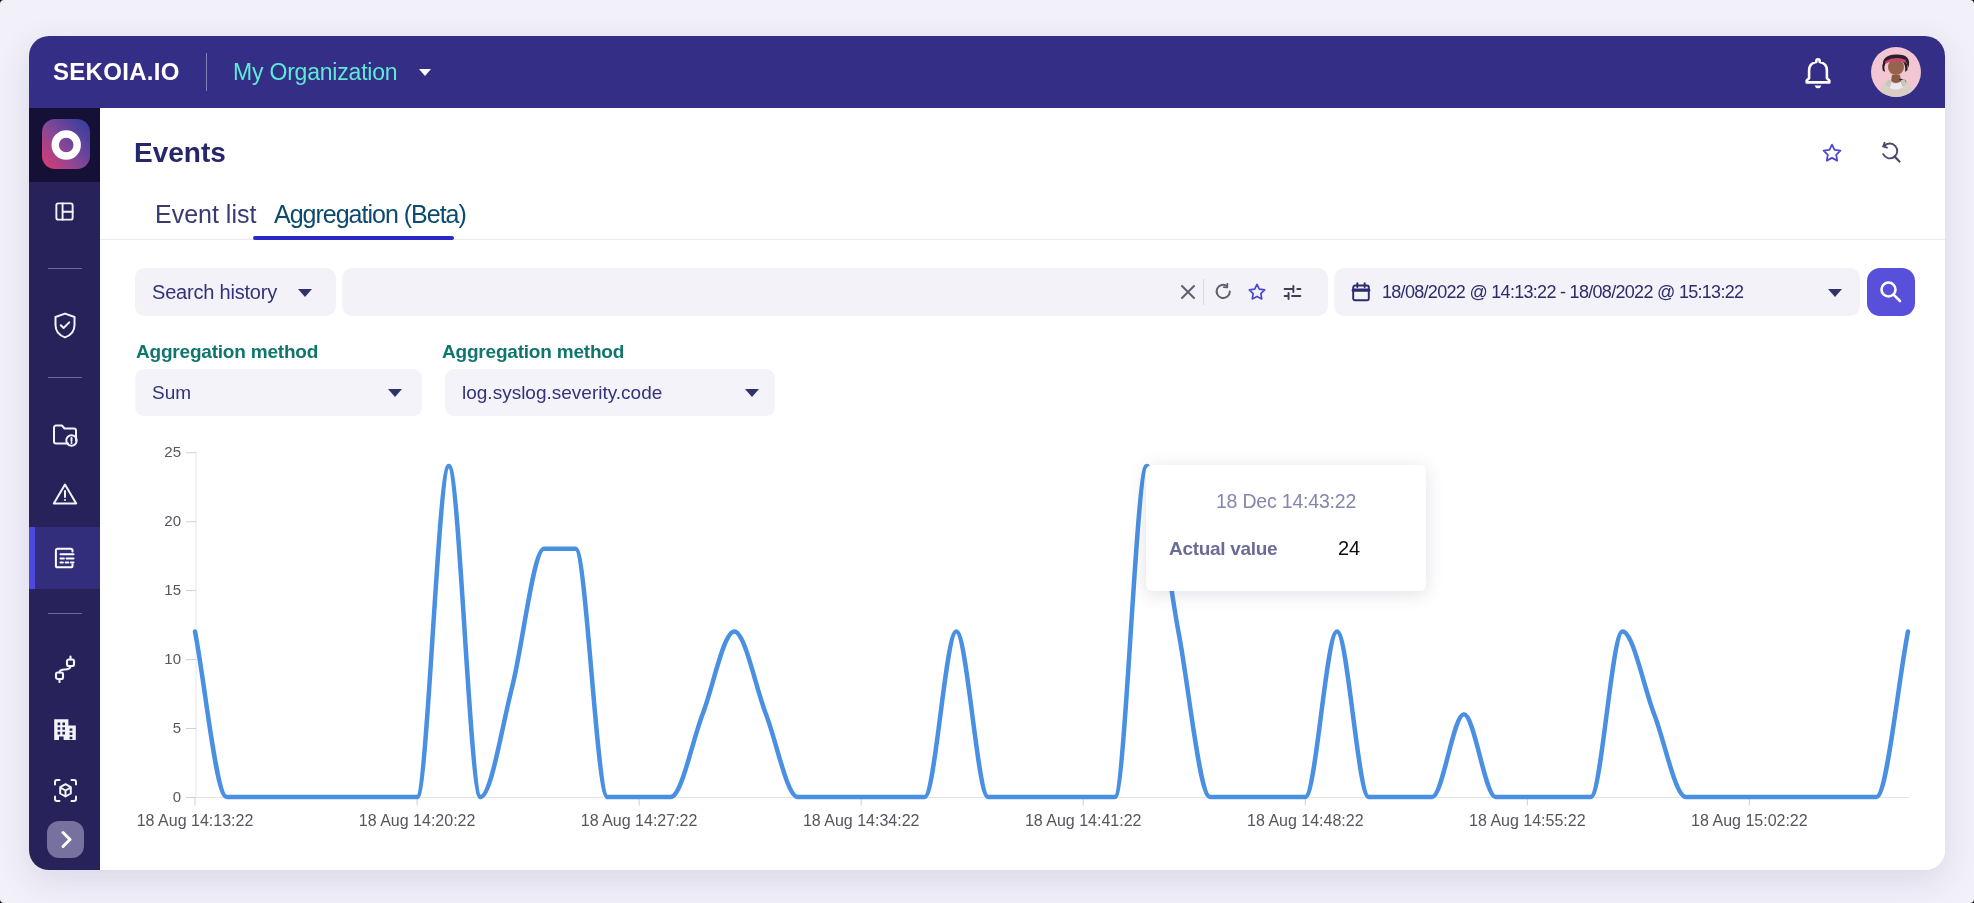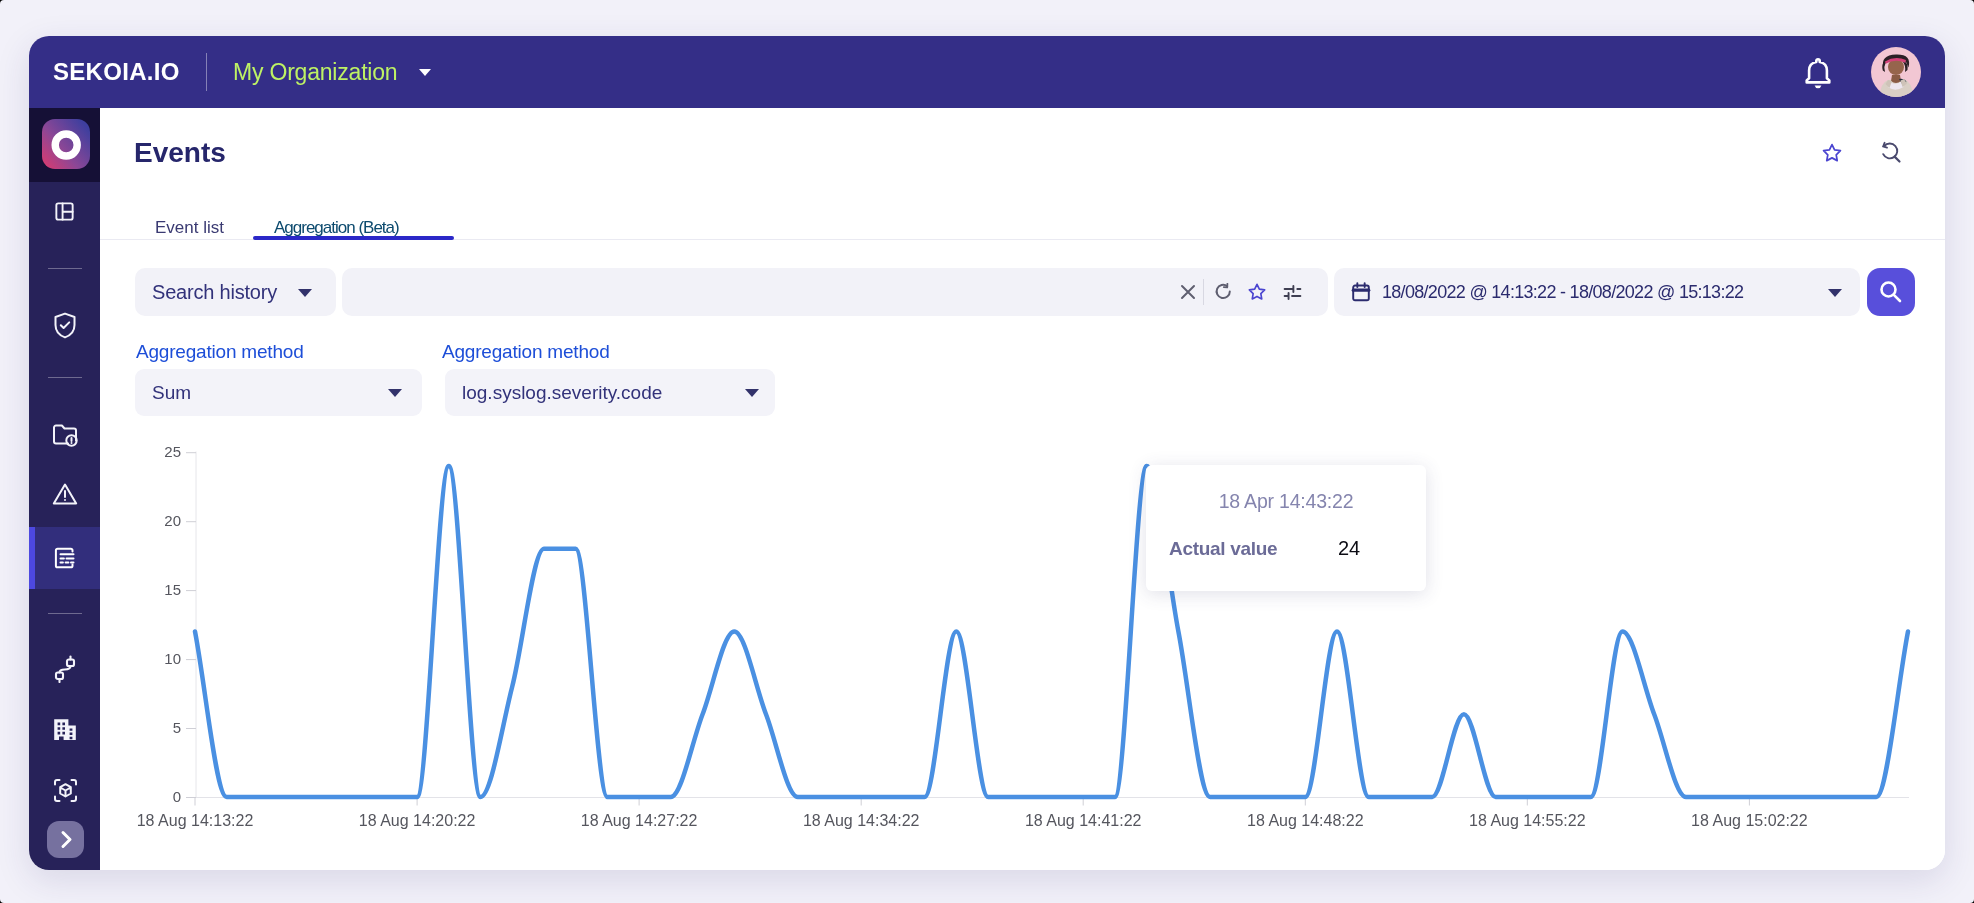--- a/index.html
+++ b/index.html
@@ -2,39 +2,39 @@
 <html><head>
 <meta charset="utf-8">
 <style>
 * { margin:0; padding:0; box-sizing:border-box; }
 html,body { width:1974px; height:903px; background:#000; font-family:"Liberation Sans", sans-serif; }
 .page { position:absolute; left:0; top:0; width:1974px; height:903px; background:#F2F1F9; border-radius:4px; overflow:hidden; }
 .app { position:absolute; left:29px; top:36px; width:1916px; height:834px; border-radius:20px; overflow:hidden; background:#fff; box-shadow:0 10px 34px rgba(45,42,110,0.13); }
 .navbar { position:absolute; left:0; top:0; width:100%; height:72px; background:#342E87; }
 .brand { position:absolute; left:24px; top:0; height:72px; line-height:72px; color:#fff; font-size:24px; font-weight:bold; letter-spacing:0.3px; }
 .navsep { position:absolute; left:177px; top:17px; width:1px; height:38px; background:rgba(255,255,255,0.4); }
-.org { position:absolute; left:204px; top:0; height:72px; line-height:72px; color:#bef264; font-size:23px; letter-spacing:-0.2px; }
+.org { position:absolute; left:204px; top:0; height:72px; line-height:72px; color:#5eead4; font-size:23px; letter-spacing:-0.2px; }
 .caret { width:0; height:0; border-left:6px solid transparent; border-right:6px solid transparent; border-top:7px solid #fff; position:absolute; }
 .dcaret { width:0; height:0; border-left:7px solid transparent; border-right:7px solid transparent; border-top:8px solid #32326B; position:absolute; }
 .icx { position:absolute; }
 .sidebar { position:absolute; left:0; top:72px; width:71px; bottom:0; background:#272259; }
 .logosec { position:absolute; left:0; top:0; width:71px; height:74px; background:#151036; }
 .divider { position:absolute; left:19px; width:34px; height:1px; background:rgba(255,255,255,0.33); }
 .activeitem { position:absolute; left:0; top:419px; width:71px; height:62px; background:#322E7C; }
 .activebar { position:absolute; left:0; top:419px; width:6px; height:62px; background:#4D48E0; z-index:2; }
 .content { position:absolute; left:71px; top:72px; right:0; bottom:0; background:#fff; }
 .h1 { position:absolute; left:34px; top:29px; font-size:28px; font-weight:bold; color:#26266B; }
-.tab { position:absolute; top:110px; font-size:17px; color:#3A3A72; }
+.tab { position:absolute; top:92px; font-size:25px; color:#3A3A72; }
 .tabactive { font-weight:normal; color:#0c4a6e; letter-spacing:-1px; }
 .tabline { position:absolute; left:0; top:131px; right:0; height:1px; background:#EAEAF2; }
 .tabunder { position:absolute; left:153px; top:128px; width:201px; height:4px; background:#2B28C8; border-radius:2px; }
 .bar { position:absolute; top:160px; height:48px; background:#F2F2F8; border-radius:10px; }
 .barlabel { font-size:19px; color:#32327A; line-height:48px; position:absolute; white-space:nowrap; }
 .qtext { font-size:19.5px; color:#20202F; line-height:48px; position:absolute; left:19px; white-space:nowrap; }
-.lbl { position:absolute; top:233px; font-size:19px; font-weight:normal; color:#1d4ed8; letter-spacing:-0.2px; }
+.lbl { position:absolute; top:233px; font-size:19px; font-weight:bold; color:#0f766e; letter-spacing:-0.2px; }
 .sel { position:absolute; top:261px; height:47px; background:#F3F3F9; border-radius:9px; }
 .tooltip { position:absolute; left:1046px; top:357px; width:280px; height:126px; background:#fff; border-radius:6px; box-shadow:0 3px 18px rgba(60,60,110,0.16); }
 .tt1 { position:absolute; left:0; width:100%; top:25px; text-align:center; font-size:19.5px; color:#8585AE; letter-spacing:-0.2px; }
 .tt2 { position:absolute; left:23px; top:73px; font-size:19px; font-weight:bold; color:#6B6B97; letter-spacing:-0.3px; }
 .tt3 { position:absolute; left:192px; top:72px; font-size:20px; color:#0c0c14; }
 </style>
 </head>
 <body>
 <div class="page">
 <div class="app">
@@ -216,19 +216,19 @@
 <text x="417.1" y="826" text-anchor="middle" font-size="16" fill="#55565E" font-family="Liberation Sans, sans-serif">18 Aug 14:20:22</text>
 <text x="639.1" y="826" text-anchor="middle" font-size="16" fill="#55565E" font-family="Liberation Sans, sans-serif">18 Aug 14:27:22</text>
 <text x="861.2" y="826" text-anchor="middle" font-size="16" fill="#55565E" font-family="Liberation Sans, sans-serif">18 Aug 14:34:22</text>
 <text x="1083.2" y="826" text-anchor="middle" font-size="16" fill="#55565E" font-family="Liberation Sans, sans-serif">18 Aug 14:41:22</text>
 <text x="1305.3" y="826" text-anchor="middle" font-size="16" fill="#55565E" font-family="Liberation Sans, sans-serif">18 Aug 14:48:22</text>
 <text x="1527.3" y="826" text-anchor="middle" font-size="16" fill="#55565E" font-family="Liberation Sans, sans-serif">18 Aug 14:55:22</text>
 <text x="1749.4" y="826" text-anchor="middle" font-size="16" fill="#55565E" font-family="Liberation Sans, sans-serif">18 Aug 15:02:22</text>
 <path d="M195.0 631.5C205.6 686.7 216.1 797.0 226.7 797.0C237.3 797.0 247.9 797.0 258.4 797.0C269.0 797.0 279.6 797.0 290.2 797.0C300.7 797.0 311.3 797.0 321.9 797.0C332.5 797.0 343.0 797.0 353.6 797.0C364.2 797.0 374.8 797.0 385.3 797.0C395.9 797.0 406.5 797.0 417.1 797.0C427.6 797.0 438.2 466.0 448.8 466.0C459.4 466.0 469.9 797.0 480.5 797.0C491.1 797.0 501.6 728.0 512.2 686.7C522.8 645.3 533.4 548.8 543.9 548.8C554.5 548.8 565.1 548.8 575.7 548.8C586.2 548.8 596.8 797.0 607.4 797.0C618.0 797.0 628.5 797.0 639.1 797.0C649.7 797.0 660.3 797.0 670.8 797.0C681.4 797.0 692.0 741.8 702.6 714.2C713.1 686.7 723.7 631.5 734.3 631.5C744.9 631.5 755.4 686.7 766.0 714.2C776.6 741.8 787.1 797.0 797.7 797.0C808.3 797.0 818.9 797.0 829.4 797.0C840.0 797.0 850.6 797.0 861.2 797.0C871.7 797.0 882.3 797.0 892.9 797.0C903.5 797.0 914.0 797.0 924.6 797.0C935.2 797.0 945.8 631.5 956.3 631.5C966.9 631.5 977.5 797.0 988.1 797.0C998.6 797.0 1009.2 797.0 1019.8 797.0C1030.4 797.0 1040.9 797.0 1051.5 797.0C1062.1 797.0 1072.6 797.0 1083.2 797.0C1093.8 797.0 1104.4 797.0 1114.9 797.0C1125.5 797.0 1136.1 466.0 1146.7 466.0C1157.2 466.0 1167.8 576.3 1178.4 631.5C1189.0 686.7 1199.5 797.0 1210.1 797.0C1220.7 797.0 1231.3 797.0 1241.8 797.0C1252.4 797.0 1263.0 797.0 1273.6 797.0C1284.1 797.0 1294.7 797.0 1305.3 797.0C1315.9 797.0 1326.4 631.5 1337.0 631.5C1347.6 631.5 1358.1 797.0 1368.7 797.0C1379.3 797.0 1389.9 797.0 1400.4 797.0C1411.0 797.0 1421.6 797.0 1432.2 797.0C1442.7 797.0 1453.3 714.2 1463.9 714.2C1474.5 714.2 1485.0 797.0 1495.6 797.0C1506.2 797.0 1516.8 797.0 1527.3 797.0C1537.9 797.0 1548.5 797.0 1559.1 797.0C1569.6 797.0 1580.2 797.0 1590.8 797.0C1601.4 797.0 1611.9 631.5 1622.5 631.5C1633.1 631.5 1643.6 686.7 1654.2 714.2C1664.8 741.8 1675.4 797.0 1685.9 797.0C1696.5 797.0 1707.1 797.0 1717.7 797.0C1728.2 797.0 1738.8 797.0 1749.4 797.0C1760.0 797.0 1770.5 797.0 1781.1 797.0C1791.7 797.0 1802.3 797.0 1812.8 797.0C1823.4 797.0 1834.0 797.0 1844.6 797.0C1855.1 797.0 1865.7 797.0 1876.3 797.0C1886.9 797.0 1897.4 686.7 1908.0 631.5" fill="none" stroke="#4A90E2" stroke-width="4.5" stroke-linecap="round" stroke-linejoin="round"></path>
 </svg>
     <div class="tooltip">
-      <div class="tt1">18 Apr 14:43:22</div>
+      <div class="tt1">18 Dec 14:43:22</div>
       <div class="tt2">Actual value</div>
       <div class="tt3">24</div>
     </div>
   </div>
 </div>
 </div>
 
 </body></html>

